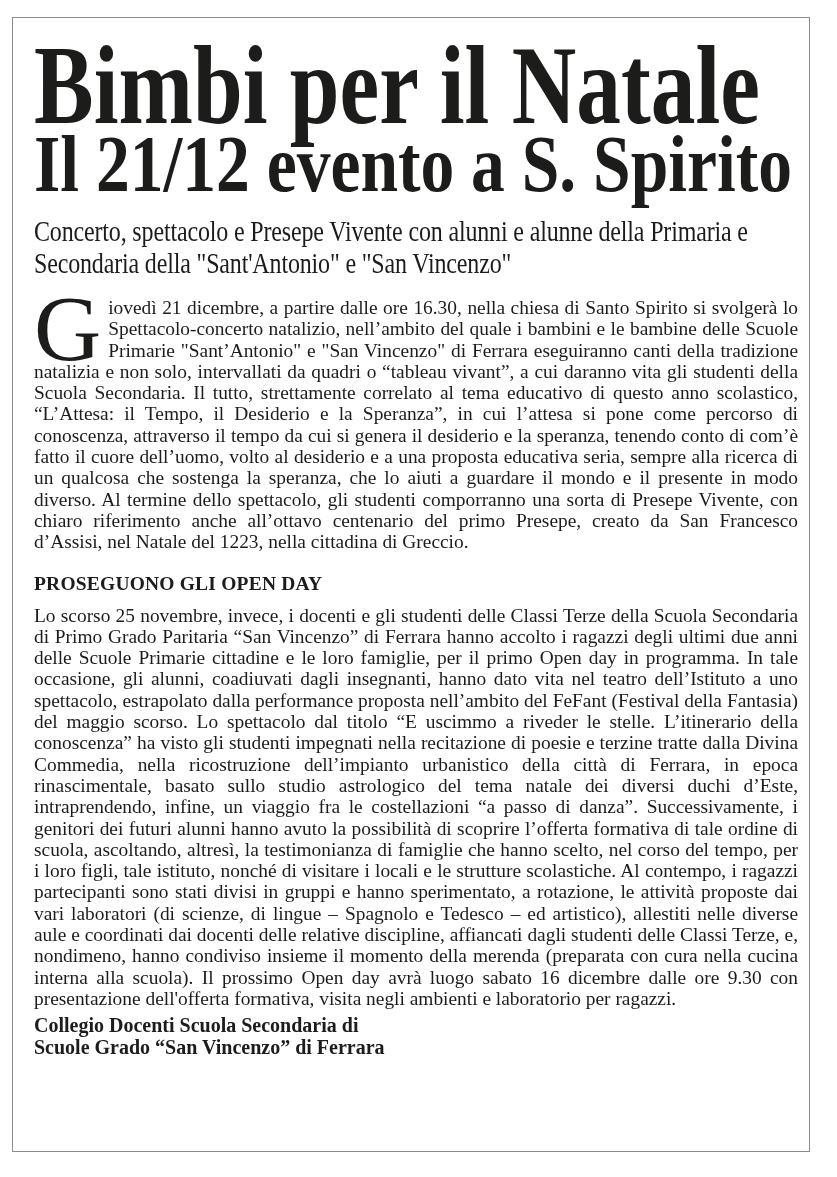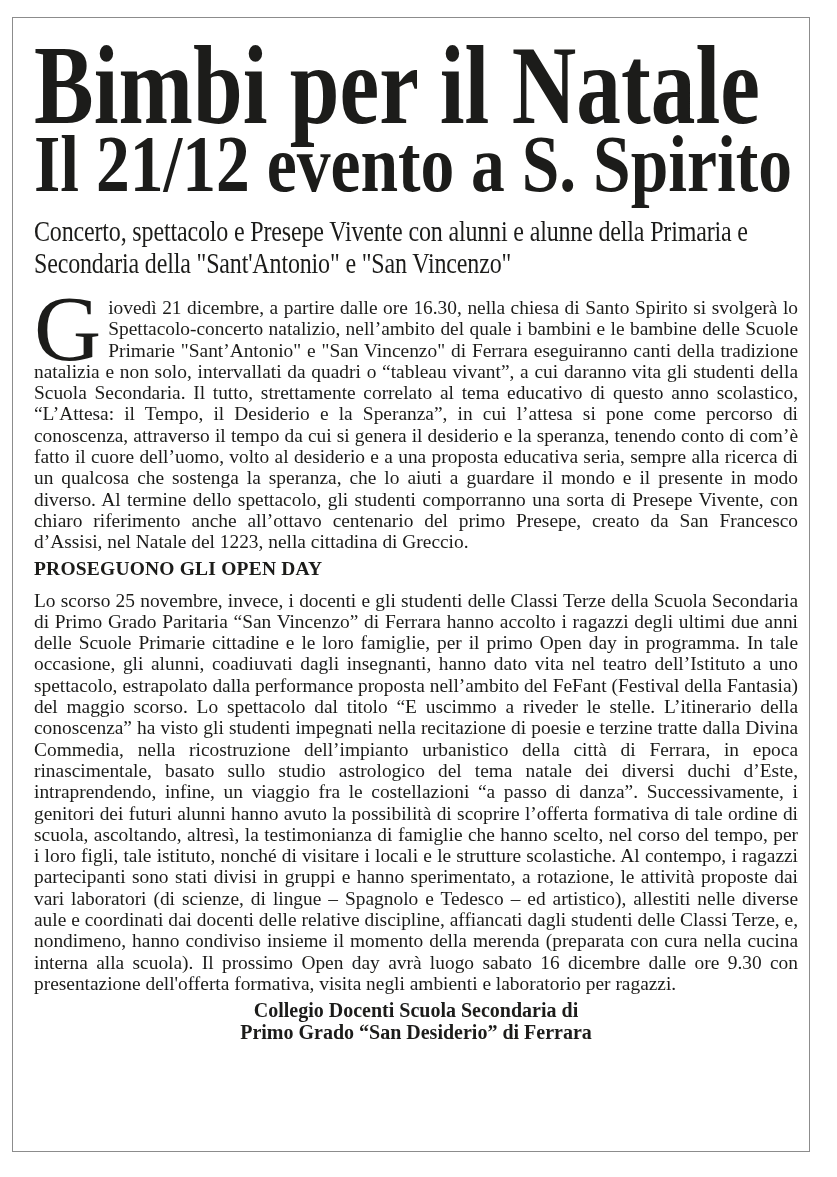--- a/index.html
+++ b/index.html
@@ -64,36 +64,36 @@
     margin-top:18px;
   }
   .dropcap{
     float:left;
     font-size:93px;
     line-height:63px;
     height:63px;
     margin:0 7px 0 0;
   }
   .crosshead{
-    margin:5px 0 0 0;
+    margin:20px 0 0 0;
     font-size:19.5px;
     line-height:22px;
     font-weight:700;
     letter-spacing:0.2px;
   }
   .body-par.second{
     margin-top:10px;
   }
   .signature{
     margin:5px 0 0 0;
     width:764px;
     font-size:20px;
     line-height:22px;
     font-weight:700;
-    text-align:center;
+    text-align:left;
   }
   .sig-line{display:block;}
 </style>
 </head>
 <body>
 
 <div class="page">
   <div class="frame">
     <div class="content">
 
@@ -108,18 +108,18 @@
       <p class="standfirst">Concerto, spettacolo e Presepe Vivente con alunni e alunne della Primaria e Secondaria della "Sant'Antonio" e "San Vincenzo"</p>
 
       <p class="body-par first"><span class="dropcap">G</span><span>iovedì 21 dicembre, a partire dalle ore 16.30, nella chiesa di Santo Spirito si svolgerà lo Spettacolo-concerto natalizio, nell’ambito del quale i bambini e le bambine delle Scuole Primarie "Sant’Antonio" e "San Vincenzo" di Ferrara eseguiranno canti della tradizione natalizia e non solo, intervallati da quadri o “tableau vivant”, a cui daranno vita gli studenti della Scuola Secondaria. Il tutto, strettamente correlato al tema educativo di questo anno scolastico, “L’Attesa: il Tempo, il Desiderio e la Speranza”, in cui l’attesa si pone come percorso di conoscenza, attraverso il tempo da cui si genera il desiderio e la speranza, tenendo conto di com’è fatto il cuore dell’uomo, volto al desiderio e a una proposta educativa seria, sempre alla ricerca di un qualcosa che sostenga la speranza, che lo aiuti a guardare il mondo e il presente in modo diverso. Al termine dello spettacolo, gli studenti comporranno una sorta di Presepe Vivente, con chiaro riferimento anche all’ottavo centenario del primo Presepe, creato da San Francesco d’Assisi, nel Natale del 1223, nella cittadina di Greccio.</span></p>
 
       <h2 class="crosshead">PROSEGUONO GLI OPEN DAY</h2>
 
       <p class="body-par second">Lo scorso 25 novembre, invece, i docenti e gli studenti delle Classi Terze della Scuola Secondaria di Primo Grado Paritaria “San Vincenzo” di Ferrara hanno accolto i ragazzi degli ultimi due anni delle Scuole Primarie cittadine e le loro famiglie, per il primo Open day in programma. In tale occasione, gli alunni, coadiuvati dagli insegnanti, hanno dato vita nel teatro dell’Istituto a uno spettacolo, estrapolato dalla performance proposta nell’ambito del FeFant (Festival della Fantasia) del maggio scorso. Lo spettacolo dal titolo “E uscimmo a riveder le stelle. L’itinerario della conoscenza” ha visto gli studenti impegnati nella recitazione di poesie e terzine tratte dalla Divina Commedia, nella ricostruzione dell’impianto urbanistico della città di Ferrara, in epoca rinascimentale, basato sullo studio astrologico del tema natale dei diversi duchi d’Este, intraprendendo, infine, un viaggio fra le costellazioni “a passo di danza”. Successivamente, i genitori dei futuri alunni hanno avuto la possibilità di scoprire l’offerta formativa di tale ordine di scuola, ascoltando, altresì, la testimonianza di famiglie che hanno scelto, nel corso del tempo, per i loro figli, tale istituto, nonché di visitare i locali e le strutture scolastiche. Al contempo, i ragazzi partecipanti sono stati divisi in gruppi e hanno sperimentato, a rotazione, le attività proposte dai vari laboratori (di scienze, di lingue – Spagnolo e Tedesco – ed artistico), allestiti nelle diverse aule e coordinati dai docenti delle relative discipline, affiancati dagli studenti delle Classi Terze, e, nondimeno, hanno condiviso insieme il momento della merenda (preparata con cura nella cucina interna alla scuola). Il prossimo Open day avrà luogo sabato 16 dicembre dalle ore 9.30 con presentazione dell'offerta formativa, visita negli ambienti e laboratorio per ragazzi.</p>
 
       <p class="signature">
         <span class="sig-line">Collegio Docenti Scuola Secondaria di</span>
-        <span class="sig-line">Primo Grado “San Desiderio” di Ferrara</span>
+        <span class="sig-line">Scuole Grado “San Vincenzo” di Ferrara</span>
       </p>
 
     </div>
   </div>
 </div>
 
 </body></html>

